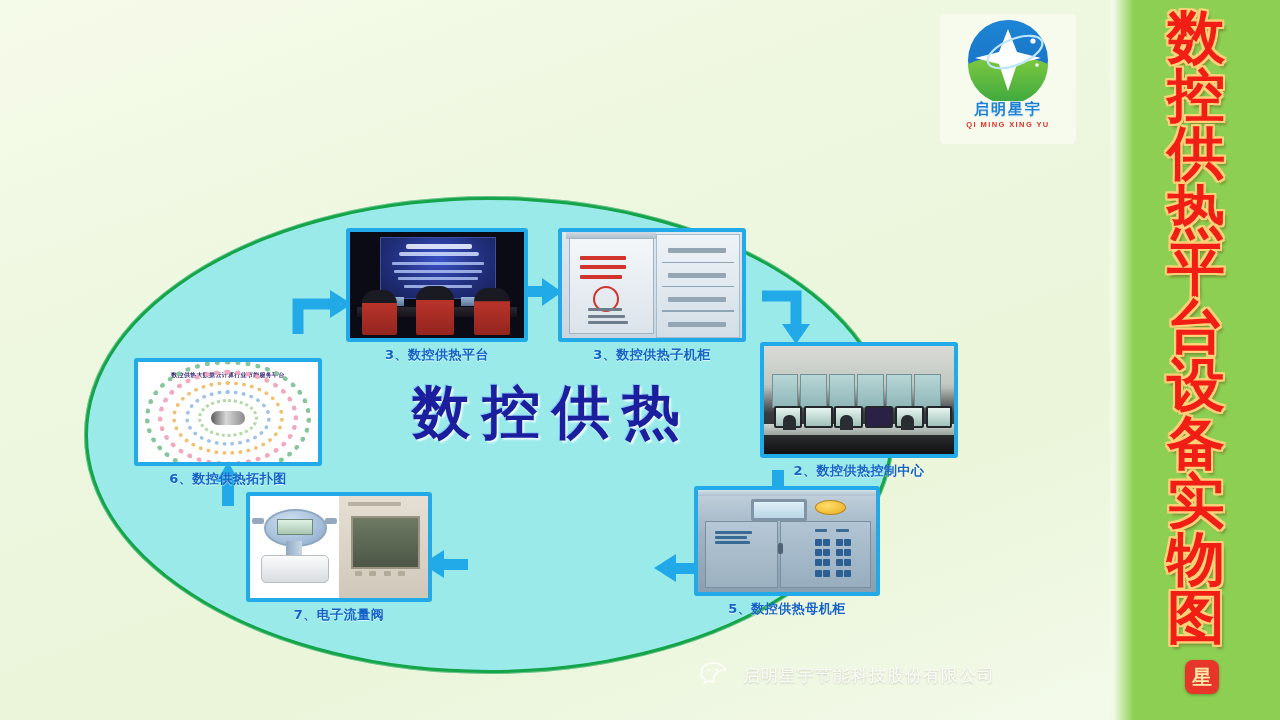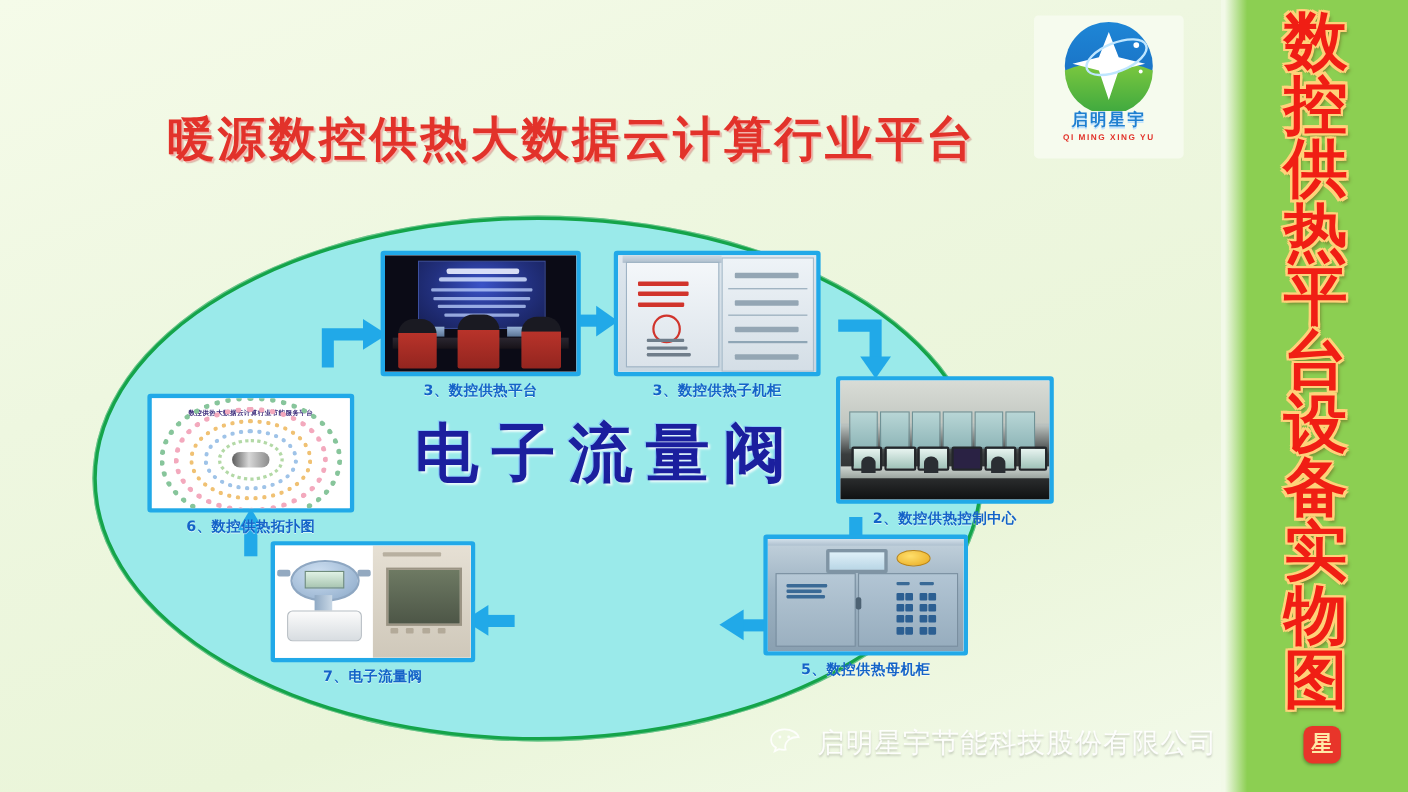--- a/index.html
+++ b/index.html
@@ -230,41 +230,40 @@
   .arrow{position:absolute;}
   .arrow svg{display:block;}
 
   
   .watermark{
     position:absolute;left:700px;top:655px;height:40px;
     display:flex;align-items:center;gap:9px;
   }
   .wm-text{
     font-family:"DejaVu Sans","Liberation Sans",sans-serif;
-    font-size:25px;font-weight:normal;color:rgba(255,255,255,.92);
+    font-size:17px;font-weight:normal;color:rgba(255,255,255,.92);
     letter-spacing:1px;white-space:nowrap;
     text-shadow:0 1px 2px rgba(0,0,0,.18);
   }
   .wm-icon{width:34px;height:30px;opacity:.92;}
   .wm-badge{
     position:absolute;left:1185px;top:660px;width:34px;height:34px;border-radius:8px;
     background:#e8352a;display:flex;align-items:center;justify-content:center;
     box-shadow:0 1px 3px rgba(0,0,0,.3);
   }
   .wm-badge span{color:#ffe9a8;font-size:20px;font-weight:bold;line-height:1;}
 </style>
 </head>
 <body>
 
 <div id="stage">
 
   <div class="bg-main"></div>
   <div class="bg-strip"></div>
 
-  <div class="title">暖源数控供热大数据云计算行业平台</div>
 
   <div class="logo">
     <div class="logo-mark">
       <svg viewBox="0 0 102 82" width="102" height="82">
         <defs>
           <linearGradient id="lgb" x1="0" y1="0" x2="0" y2="1">
             <stop offset="0" stop-color="#1e86d6"></stop>
               <stop offset="1" stop-color="#1766bb"></stop>
           </linearGradient>
           <linearGradient id="lgg" x1="0" y1="0" x2="0" y2="1">
@@ -293,21 +292,21 @@
       <span>台</span>
       <span>设</span>
       <span>备</span>
       <span>实</span>
       <span>物</span>
       <span>图</span>
     </div>
 
   <div class="ellipse"></div>
 
-  <div class="centerword">电子流量阀</div>
+  <div class="centerword">数控供热</div>
 
   <div class="arrow" style="left:292px;top:286px;width:62px;height:50px;">
     <svg viewBox="0 0 62 50" width="62" height="50">
       <path d="M6 48 L6 18 L40 18" stroke="#21a9e8" stroke-width="11" fill="none" stroke-linecap="butt"></path>
       <path d="M38 4 L60 18 L38 32 Z" fill="#21a9e8"></path>
     </svg>
   </div>
 
   <div class="arrow" style="left:524px;top:274px;width:40px;height:36px;">
     <svg viewBox="0 0 40 36" width="40" height="36">

